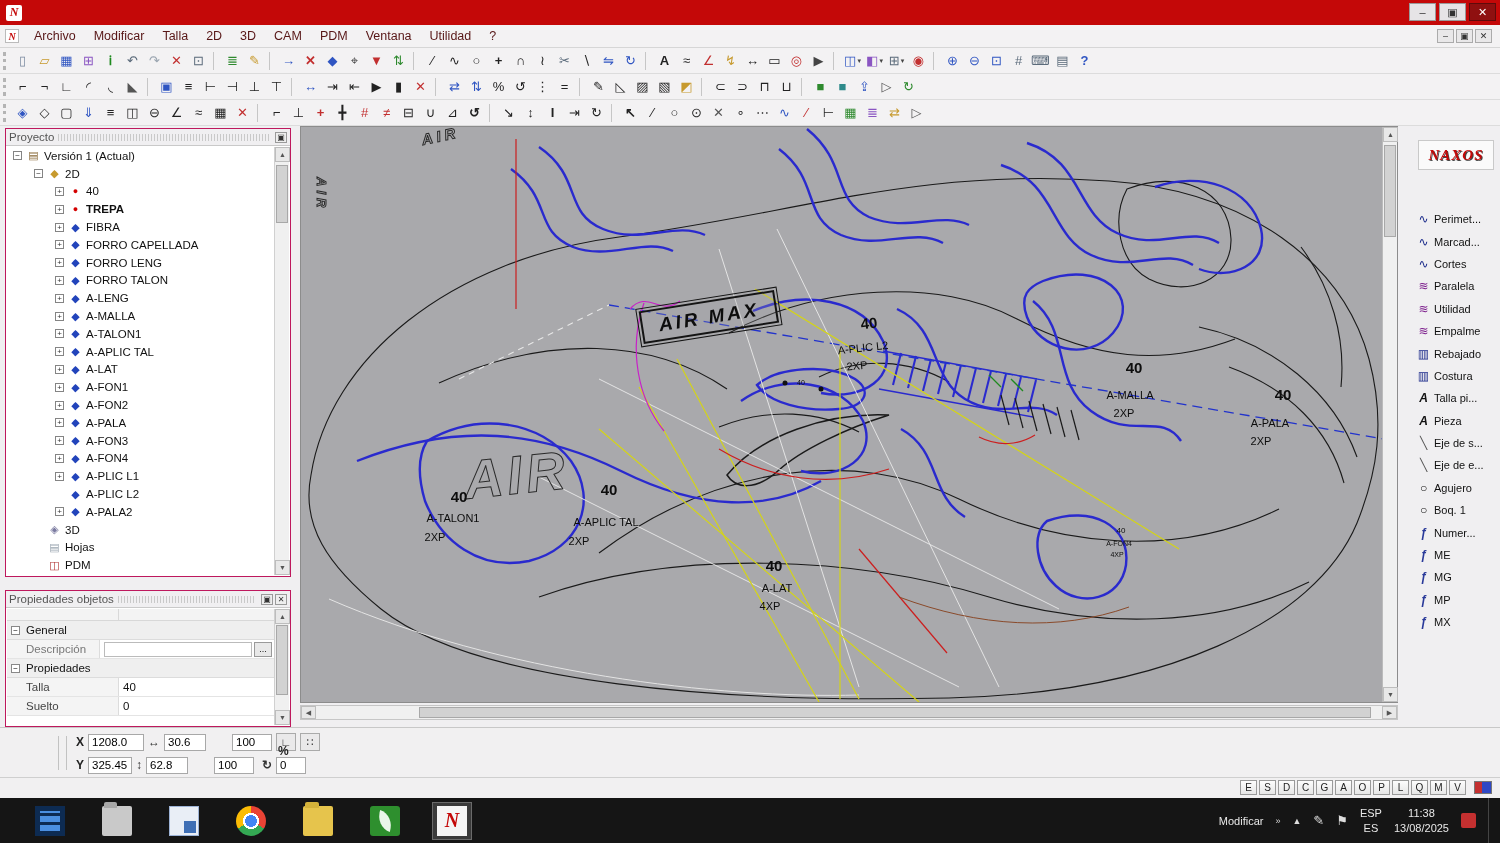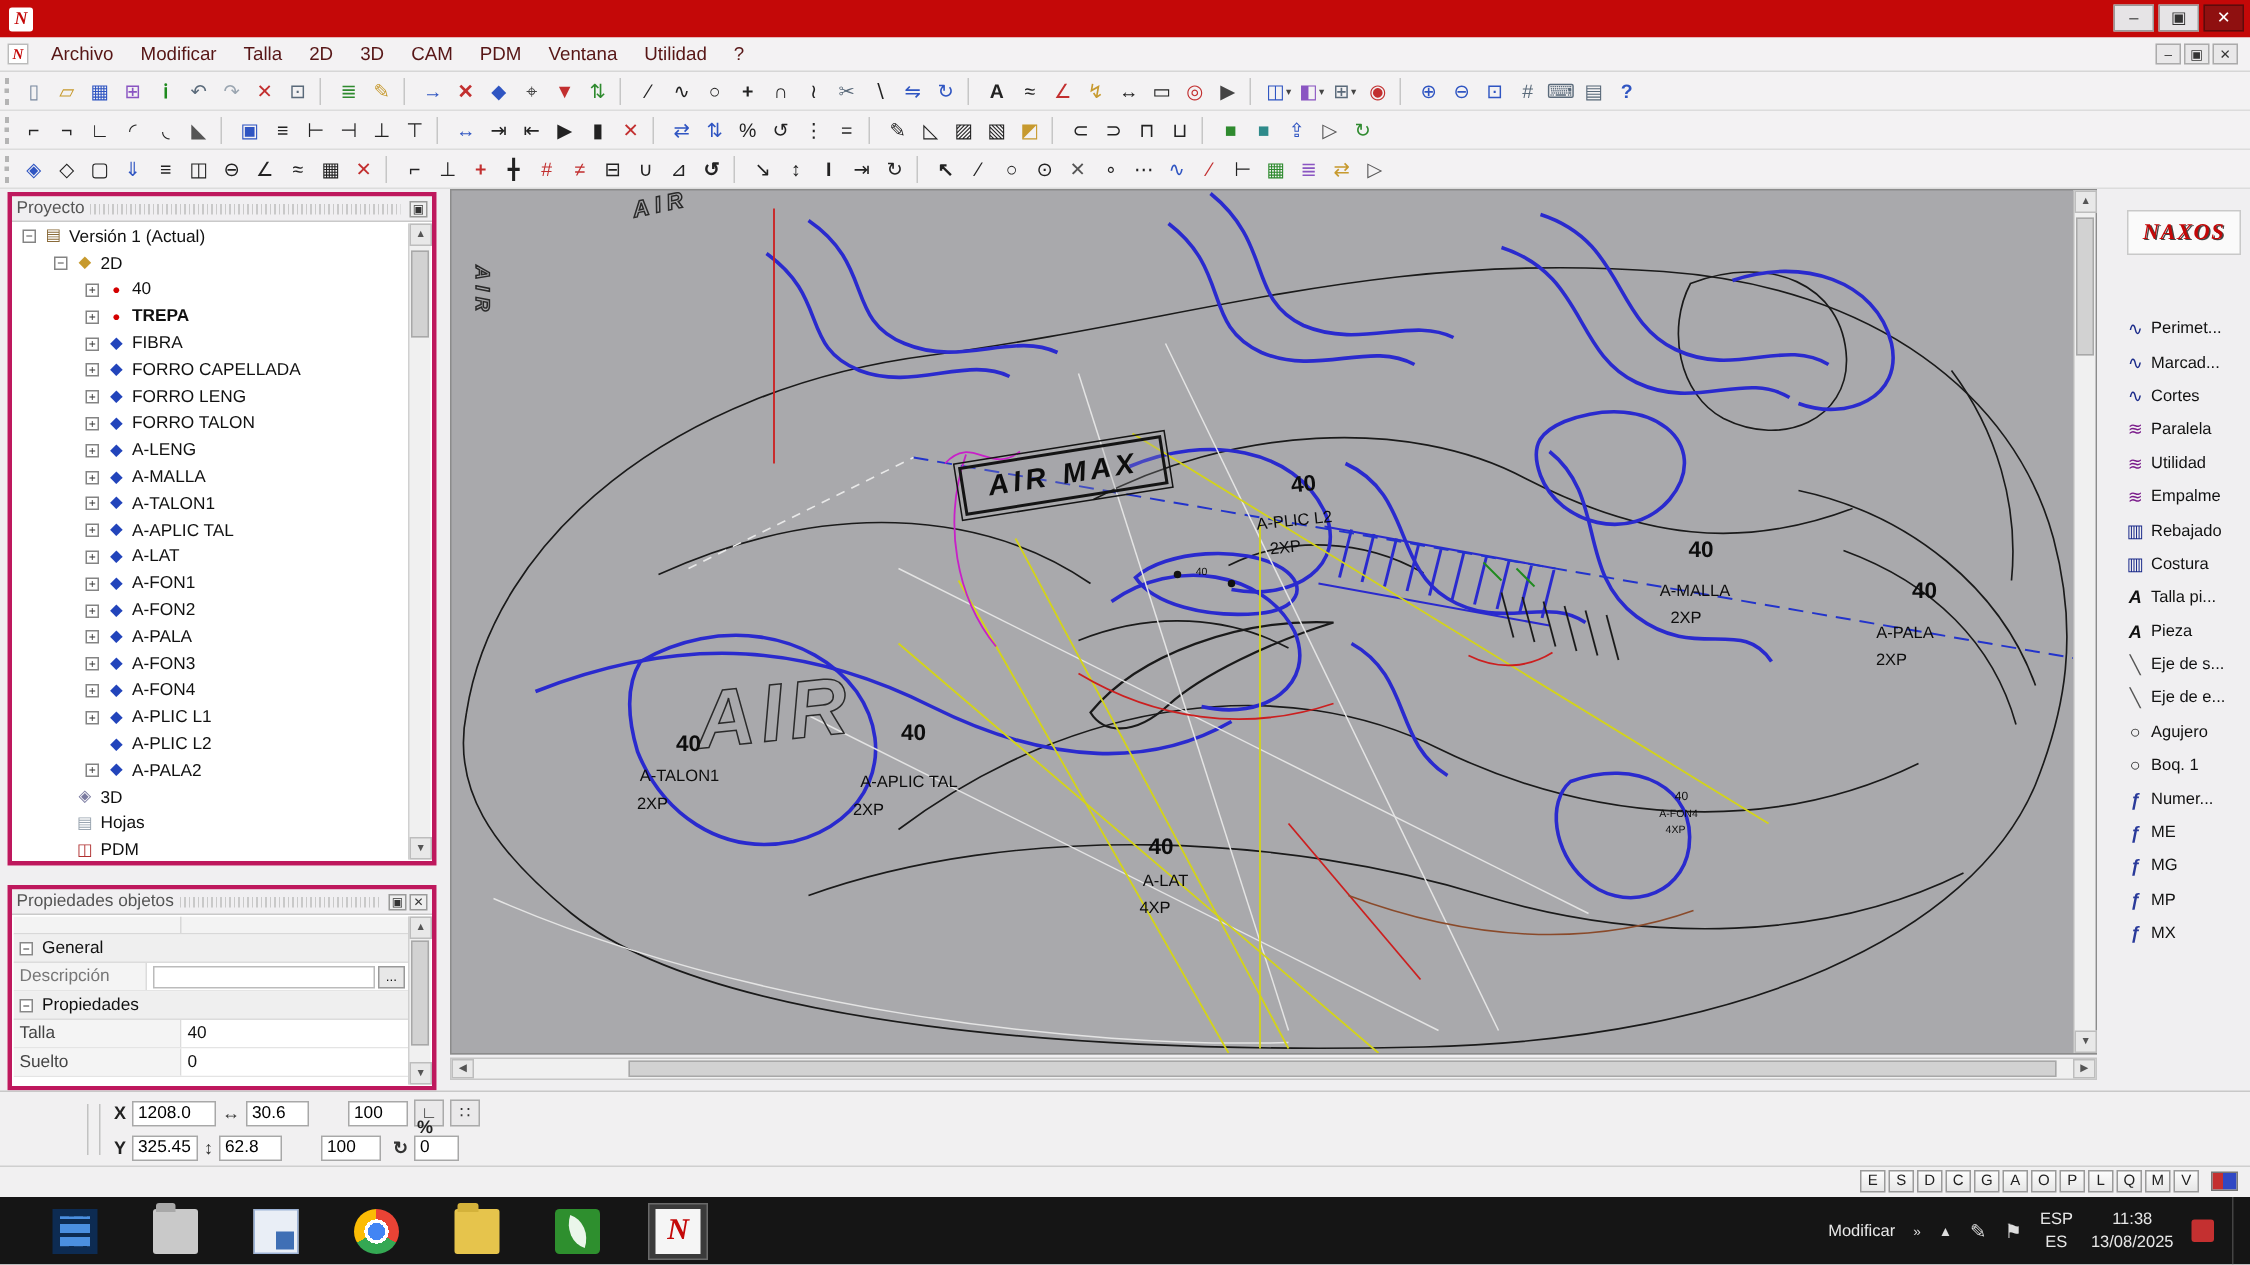--- a/index.html
+++ b/index.html
@@ -27,21 +27,21 @@
   
   .toolbar{position:absolute;left:0;width:1500px;height:26px;background:#f3f2f3;border-bottom:1px solid #dcdcdc;white-space:nowrap;overflow:hidden;}
   #toolbar1{top:48px;} #toolbar2{top:74px;} #toolbar3{top:100px;}
   .tbi{display:inline-flex;align-items:center;justify-content:center;width:21px;height:21px;margin:2px 0 0 1px;vertical-align:top;border-radius:2px;}
   .tbi .g{font-size:13px;line-height:1;}
   .tbi .dd{font-size:7px;color:#444;margin-left:1px;}
   .tsep{display:inline-block;width:6px;height:18px;margin:4px 2px 0 4px;border-left:1px solid #c6c6c6;vertical-align:top;}
   .tgrip{display:inline-block;width:4px;height:18px;margin:4px 4px 0 3px;border-left:3px dotted #b4b4b4;vertical-align:top;}
 
   
-  .panel{position:absolute;background:#fff;border:3px solid #be185d;}
+  .panel{position:absolute;background:#fff;border:1px solid #be185d;}
   .panel-title{height:17px;background:#f0eff1;border-bottom:1px solid #c9c9c9;display:flex;align-items:center;font-size:11.5px;color:#555;padding:0 3px;}
   .panel-title .fill{flex:1;height:7px;margin:0 4px;background:repeating-linear-gradient(90deg,#c9c9c9 0 1px,transparent 1px 3px);}
   .ptbtn{width:12px;height:11px;border:1px solid #9a9a9a;background:#eee;font-size:8px;line-height:9px;text-align:center;color:#333;margin-left:2px;}
   #proyecto{left:5px;top:128px;width:286px;height:449px;}
   #propiedades{left:5px;top:590px;width:286px;height:137px;}
 
   .tree{position:absolute;left:1px;top:18px;right:17px;bottom:1px;overflow:hidden;font-size:11.5px;}
   .trow{display:flex;align-items:center;height:17.8px;padding-left:6px;}
   .texp{width:9px;height:9px;border:1px solid #848484;background:#fff;font-size:8px;line-height:7px;text-align:center;margin-right:5px;flex:none;color:#333;}
   .texp.none{border:none;background:transparent;}
@@ -52,21 +52,21 @@
   .sarrow{position:absolute;left:0;width:15px;height:15px;background:#e8e8e8;border:1px solid #bdbdbd;font-size:7px;line-height:13px;text-align:center;color:#555;}
   .sarrow.up{top:0;} .sarrow.down{bottom:0;}
   .sthumb{position:absolute;left:1px;width:12px;background:#d2d2d2;border:1px solid #a8a8a8;}
 
   .pbody{position:absolute;left:1px;top:18px;right:16px;bottom:1px;overflow:hidden;}
   .phead{height:12px;background:#f3f3f3;border-bottom:1px solid #d8d8d8;display:flex;}
   .phead .c1{width:112px;border-right:1px solid #d8d8d8;}
   .pgroup{display:flex;align-items:center;height:19px;background:#efefef;border-bottom:1px solid #dcdcdc;font-size:11.5px;}
   .pexp{width:9px;height:9px;border:1px solid #888;background:#fff;font-size:8px;line-height:7px;text-align:center;margin:0 6px 0 4px;}
   .prow{display:flex;height:19px;border-bottom:1px solid #e4e4e4;font-size:11.5px;align-items:stretch;}
-  .prow .pl{width:112px;padding-left:4px;background:#f4f4f4;border-right:1px solid #dcdcdc;display:flex;align-items:center;color:#444;}
+  .prow .pl{width:112px;padding-left:19px;background:#f4f4f4;border-right:1px solid #dcdcdc;display:flex;align-items:center;color:#444;}
   .prow .pv{flex:1;display:flex;align-items:center;padding-left:4px;background:#fff;}
   .prow input{flex:1;height:15px;border:1px solid #bbb;font-size:11px;margin-right:2px;padding:0 2px;font-family:"Liberation Sans",sans-serif;}
   .pellipsis{width:18px;height:15px;border:1px solid #999;background:#e8e8e8;font-size:9px;line-height:13px;text-align:center;margin-right:2px;}
 
   
   .canvas{position:absolute;left:300px;top:126px;width:1098px;height:577px;background:#a9a9ac;border:1px solid #8c8c8c;}
   .cad{position:absolute;left:0;top:0;width:1083px;height:575px;}
   .clabel{position:absolute;transform:translate(-50%,-50%);color:#0d0d0d;white-space:nowrap;line-height:1;}
   .clabel.boxed{border:2px solid #141414;outline:1px solid #141414;outline-offset:2px;padding:5px 16px;font-style:italic;font-weight:bold;letter-spacing:3px;background:rgba(160,160,165,.25);}
   .canvas .vscroll{top:0;right:0;bottom:0;border-left:1px solid #bbb;}

